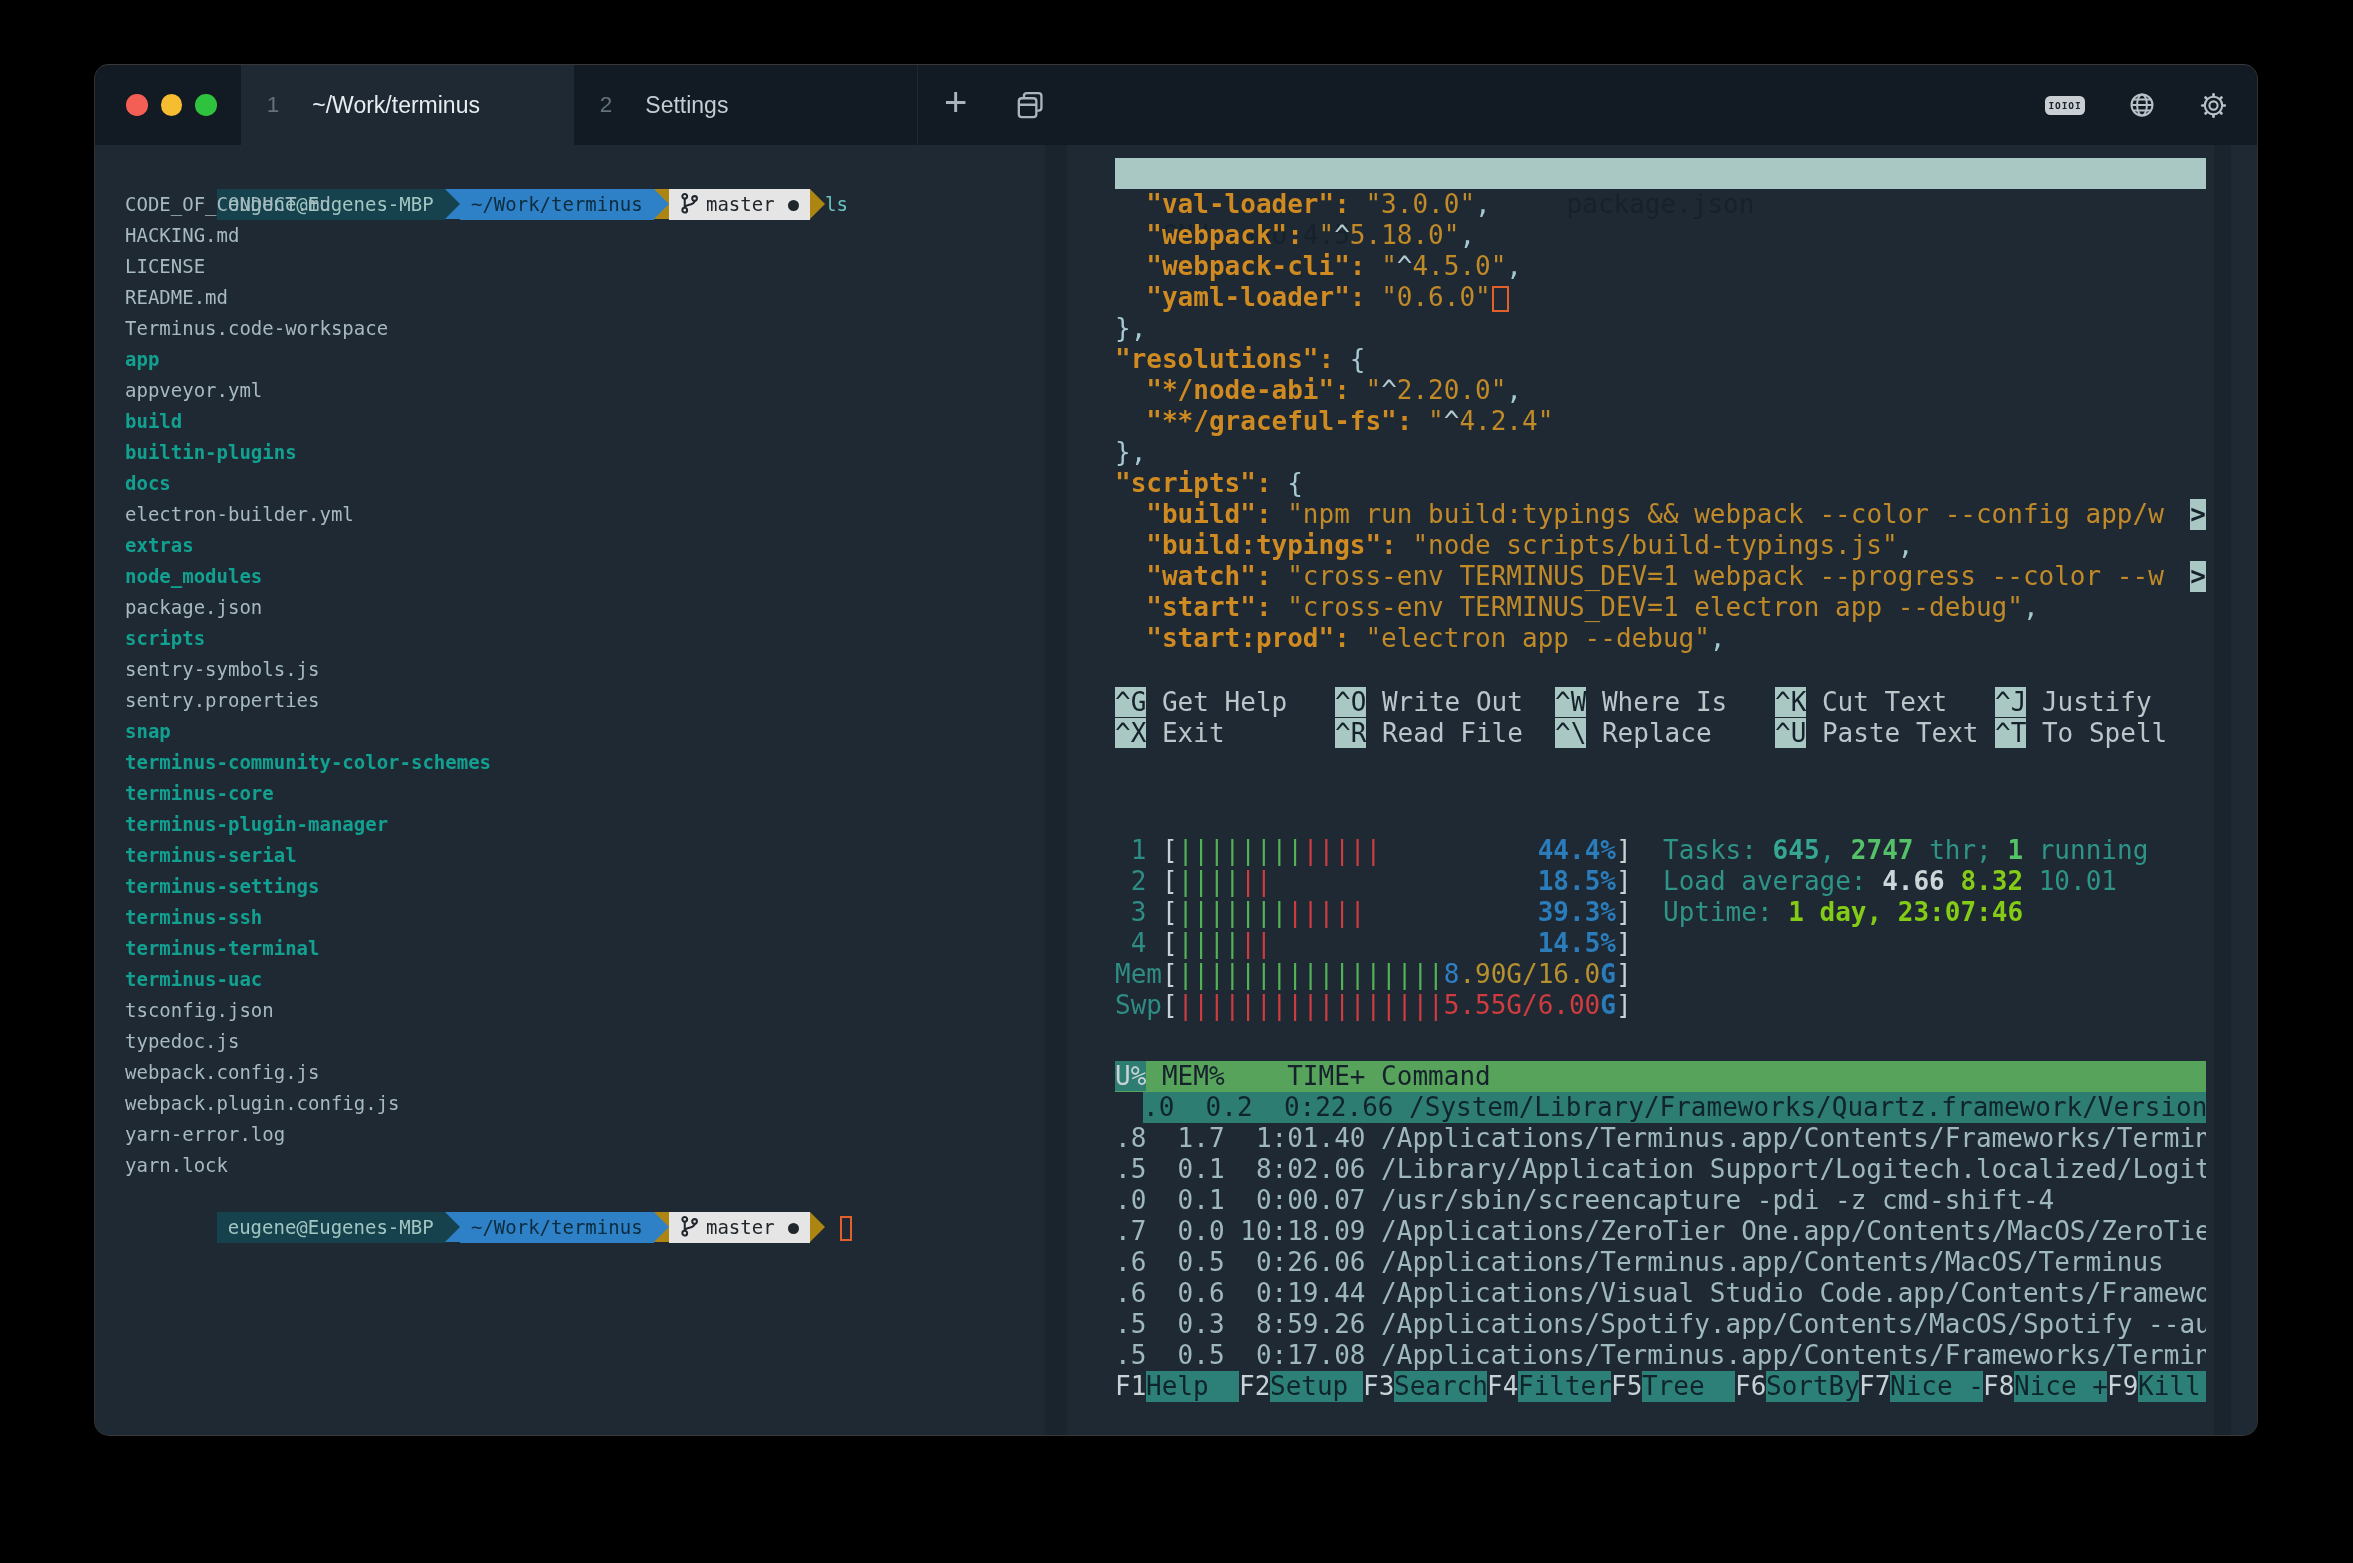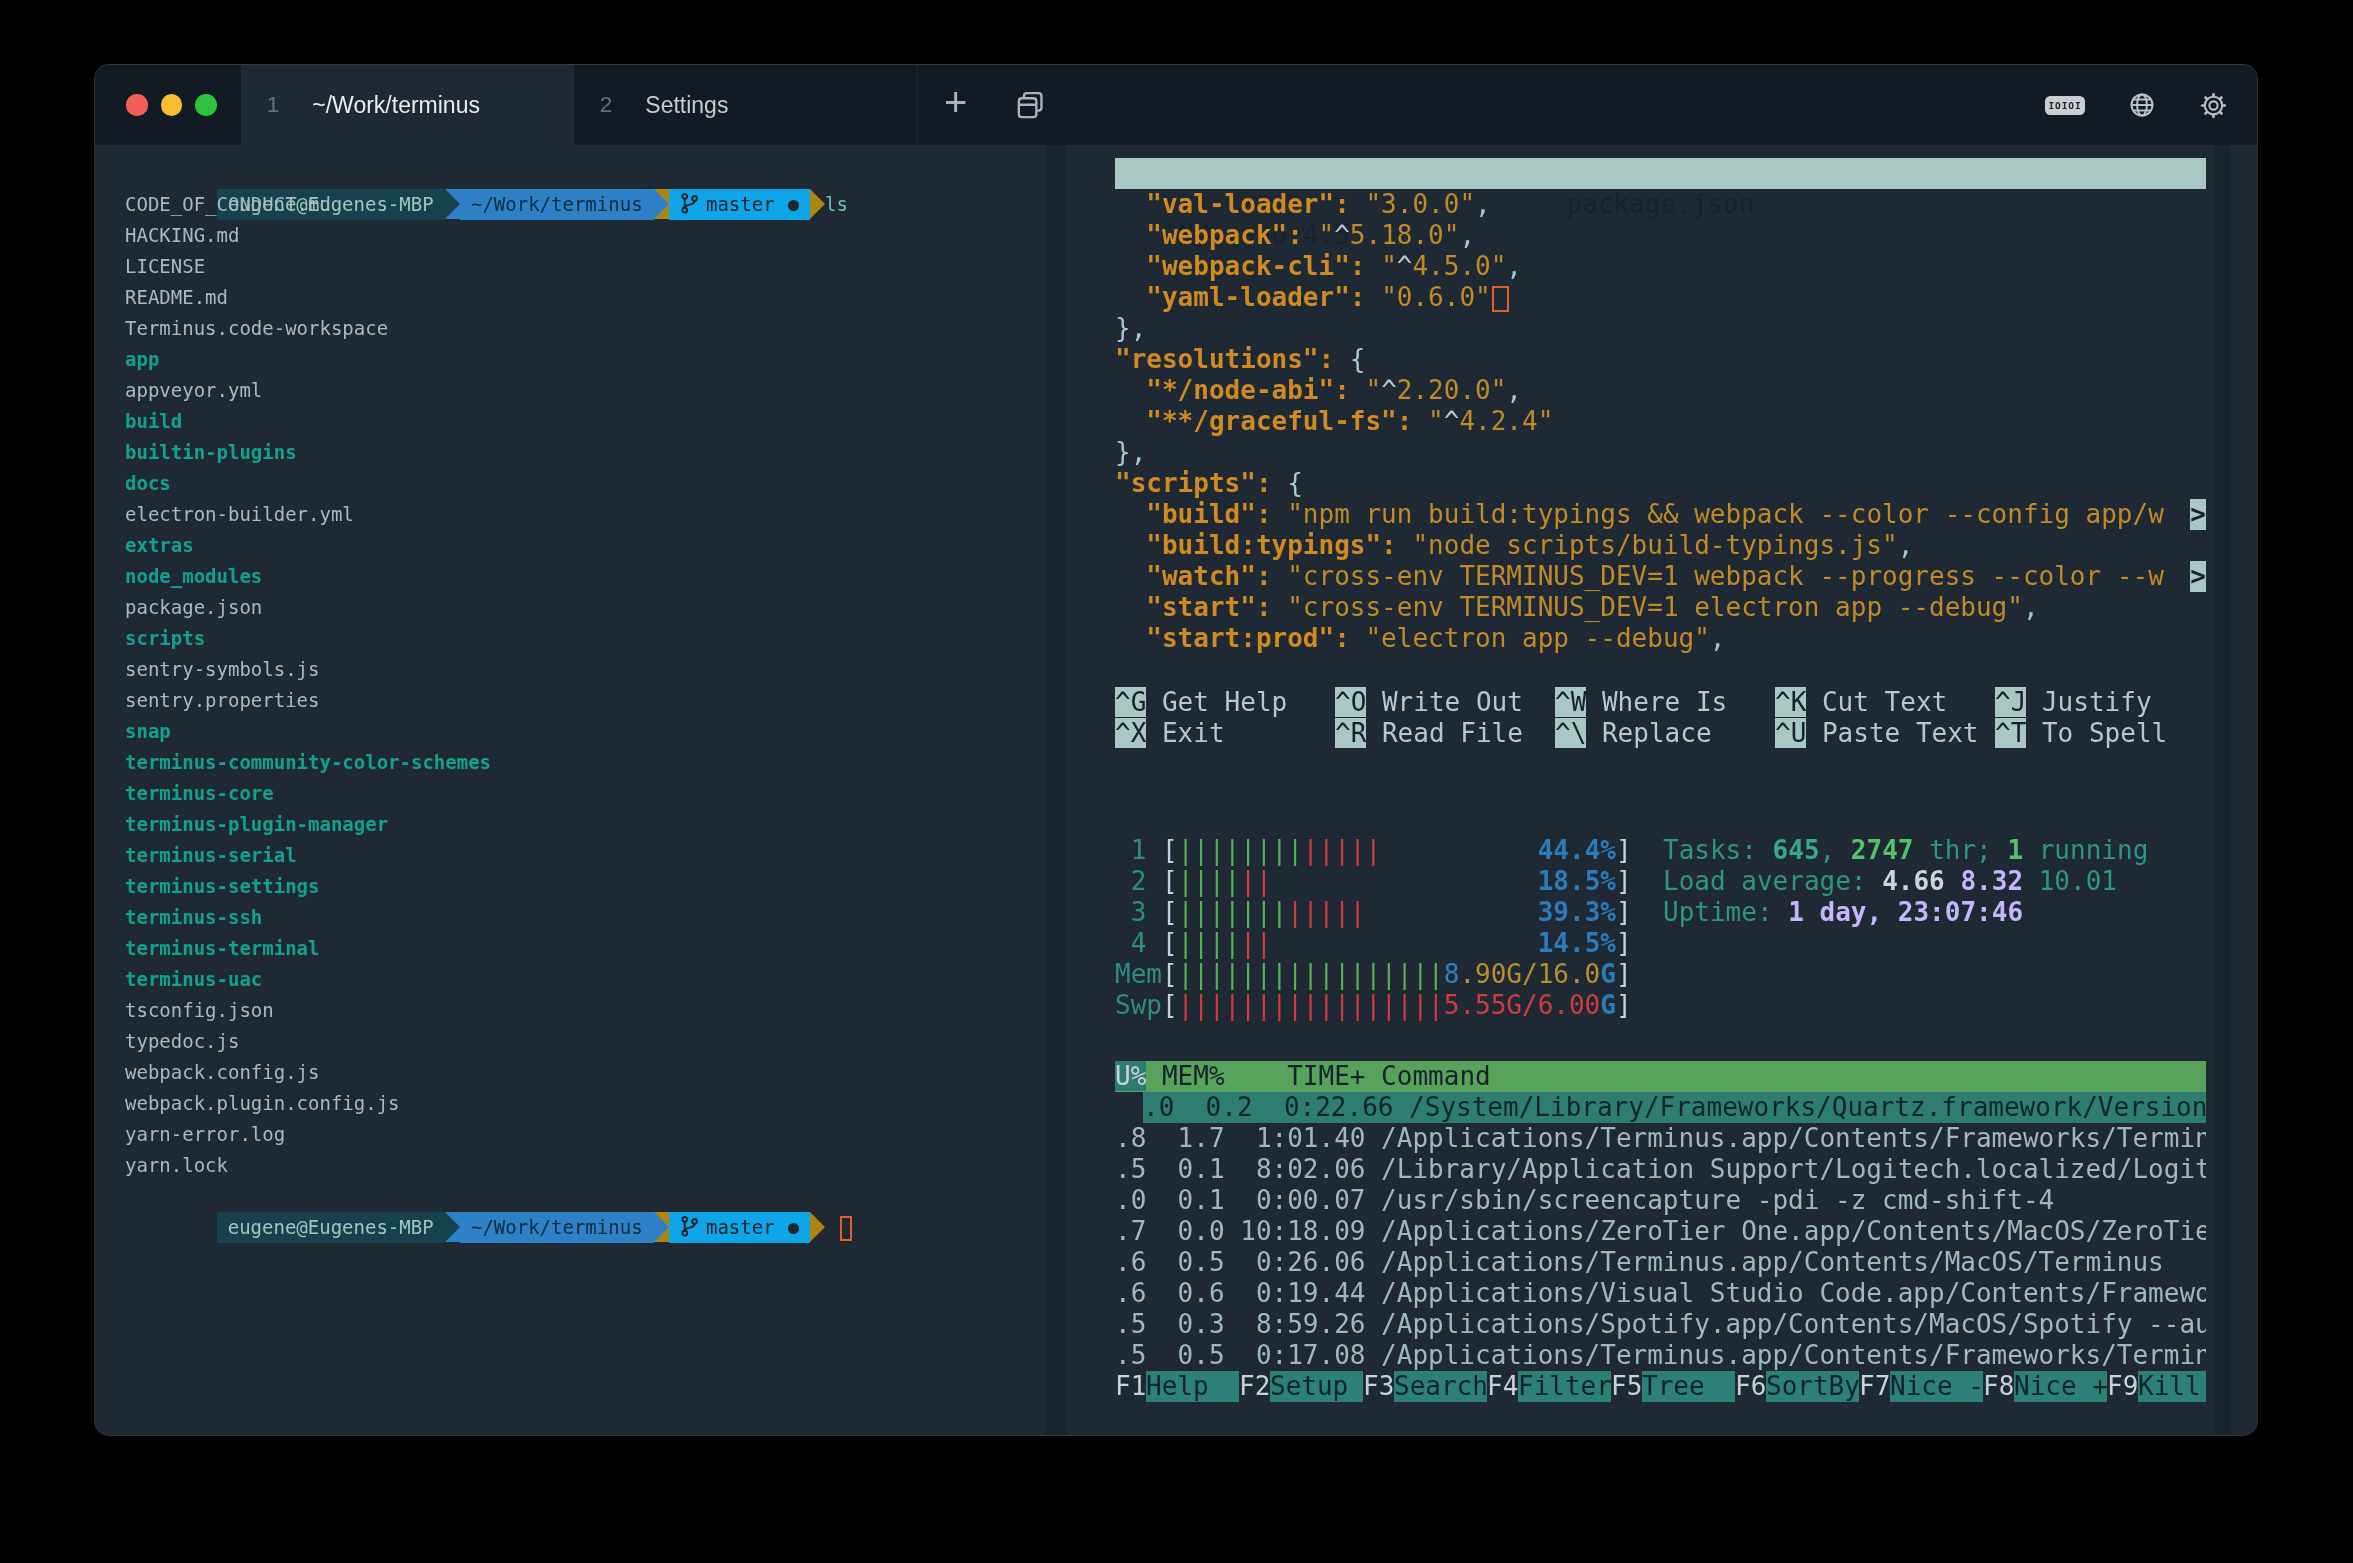--- a/index.html
+++ b/index.html
@@ -45,21 +45,21 @@
 
   
   #left-term { position:absolute; left:30px; top:13px; width:916px; }
   .file { color:#a6babf; }
   .dir  { color:#12a191; font-weight:bold; }
 
   
   .ps { display:inline-block; height:31px; line-height:31px; padding:0 11.2px; vertical-align:top; }
   .ps.s1 { background:#15424c; color:#a3c6c2; }
   .ps.s2 { background:#2e80c7; color:#0d2c3e; }
-  .ps.s3 { background:#0ea5e9; color:#20262c; }
+  .ps.s3 { background:#e5e5e5; color:#20262c; }
   .arr { display:inline-block; width:0; height:0; vertical-align:top;
          border-top:15.6px solid transparent; border-bottom:15.6px solid transparent; border-left:15.6px solid; }
   .arr.a1 { border-left-color:#15424c; background:#2e80c7; }
   .arr.a2 { border-left-color:#2e80c7; background:#ad8512; }
   .arr.a3 { border-left-color:#ad8512; background:transparent; }
   .git-dot { display:inline-block; width:11.2px; height:11.2px; border-radius:50%; background:#20262c; margin-left:13px; }
   .branch-svg { vertical-align:-3.5px; margin-right:7px; }
   .cmd { color:#68c4bd; margin-left:0; }
   .cursor-hollow { display:inline-block; width:12px; height:25px; border:2.6px solid #e3602b; margin-left:14.7px; vertical-align:middle; }
 
@@ -94,21 +94,21 @@
   .sg-sp  { color:transparent; }
   .sg-pct { color:#2a7cba; font-weight:bold; }
   .sg-mb  { color:#2e80c7; }
   .sg-mg  { color:#b8912e; }
   .sg-gb  { color:#2a7cba; font-weight:bold; }
   .sg-rr  { color:#cf3c3f; }
   .sg-t   { color:#2f9488; }
   .sg-tb  { color:#35a893; font-weight:bold; }
   .sg-gnb { color:#55c269; font-weight:bold; }
   .sg-wb  { color:#ccd6d9; font-weight:bold; }
-  .sg-tbb { color:#c4b5fd; font-weight:bold;text-align:center; }
+  .sg-tbb { color:#84cc16; font-weight:bold;text-align:center; }
 
   #proc { position:absolute; left:1020px; top:916px; width:1091px; overflow:hidden; }
   .proc-header { height:31px; white-space:pre; background:#57a35b; color:#15222b; }
   .proc-header .sortcol { background:#2d7d73; color:#c7d2d6; }
   .prow { height:31px; white-space:pre; color:#9fb8bf; }
   .prow.sel { background:#2d7d73; color:#10242b;margin-left:28px; }
   .fbar { display:flex; height:31px; white-space:pre; }
   .fcell { display:flex; flex:0 0 auto; }
   .fcell:last-child { flex:1 1 auto; }
   .fkey { color:#c7d2d6; width:31px; }

